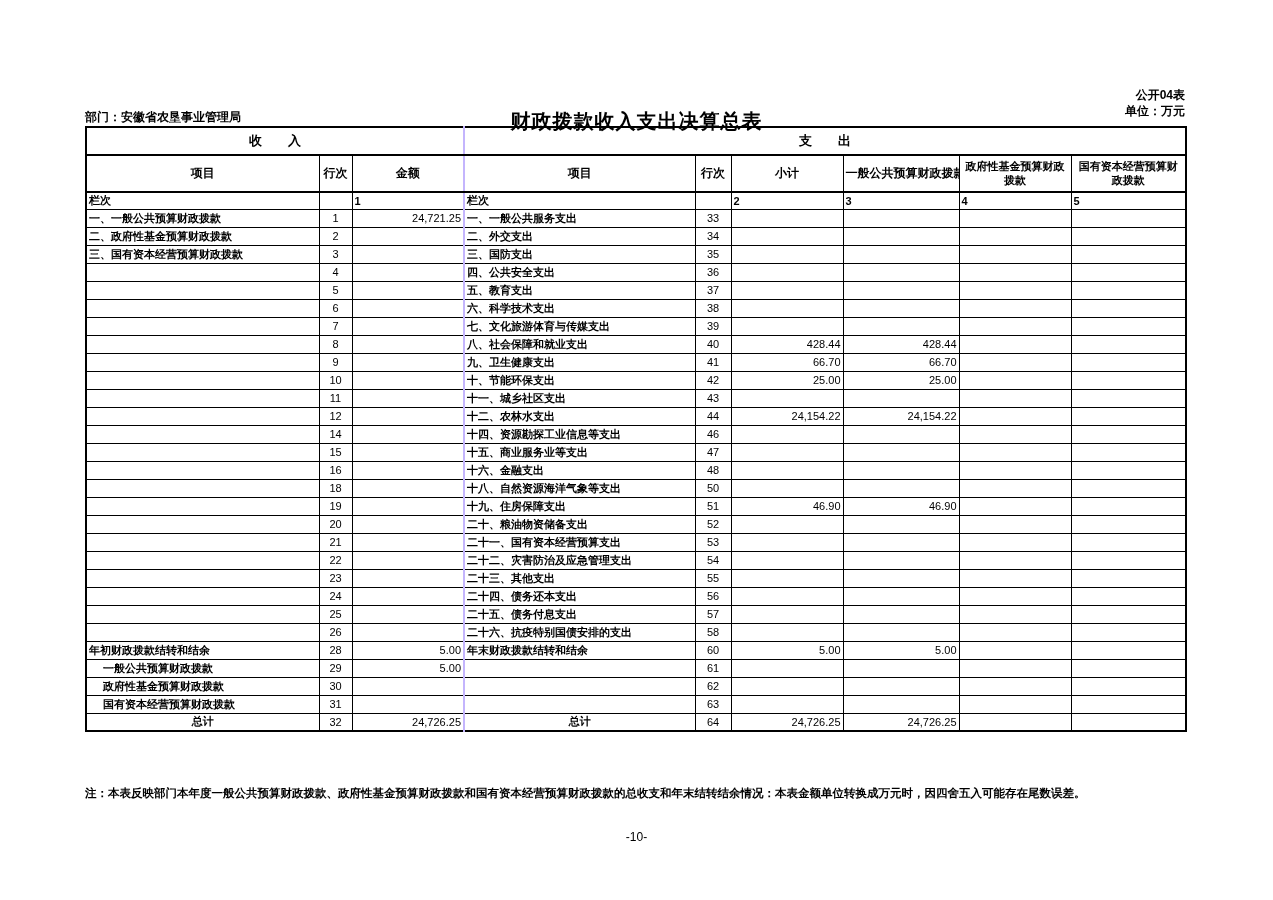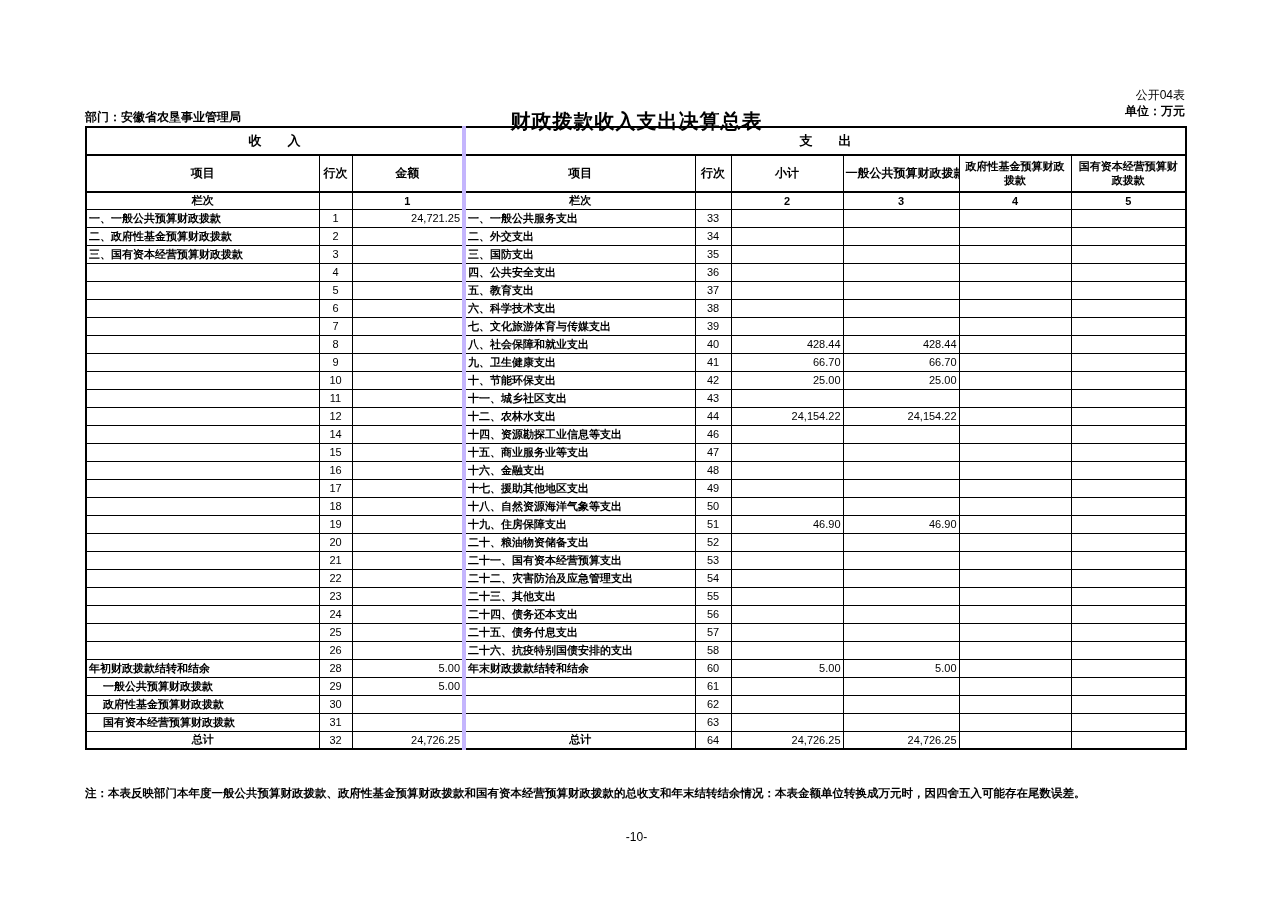--- a/index.html
+++ b/index.html
@@ -2,41 +2,41 @@
 <html><head>
 <meta charset="utf-8">
 <style>
   html,body{margin:0;padding:0;}
   body{
     width:1273px;height:900px;position:relative;background:#fff;color:#000;
     font-family:"Liberation Sans", sans-serif;
   }
   .title{position:absolute;top:60px;left:0;width:100%;text-align:center;
     font-size:20px;font-weight:bold;letter-spacing:1px;margin-top:48px;}
-  .table-code{position:absolute;top:87px;right:88px;font-size:12px;font-weight:normal;}
+  .table-code{position:absolute;top:87px;right:88px;font-size:12px;font-weight:bold;}
   .unit{position:absolute;top:103px;right:88px;font-size:12px;font-weight:bold;}
   .department{position:absolute;top:109px;left:85px;font-size:12px;font-weight:bold;}
   table{position:absolute;top:126px;left:85px;width:1100px;border-collapse:collapse;
     table-layout:fixed;border:2px solid #000;}
   td{border:1px solid #000;font-size:11px;padding:0 2px;overflow:hidden;
     white-space:nowrap;vertical-align:middle;}
   .hrow1{height:28px;}
   .hrow1 td{font-size:13px;font-weight:bold;text-align:center;border-bottom:2px solid #000;}
   .hrow2{height:37px;}
   .hrow2 td{font-weight:bold;text-align:center;font-size:12px;border-bottom:2px solid #000;}
   .hrow2 td.wrap{white-space:normal;line-height:1.25;font-size:11px;}
   .lanci{height:17px;}
-  .lanci td{text-align:center;font-weight:bold;}
+  .lanci td{font-weight:bold;}
   tbody tr{height:18px;}
   .item{text-align:left;font-weight:bold;}
   .item.indent{padding-left:16px;}
   .item.center{text-align:center;}
   .line{text-align:center;font-weight:normal;}
   .num{text-align:right;font-weight:normal;}
-  .sec-div{border-left:4px solid #c4b5fd;}
+  .sec-div{border-left:2px solid #c4b5fd;}
   .footnote{position:absolute;top:786px;left:85px;width:1105px;font-size:11.5px;
     font-weight:bold;}
   .page-number{position:absolute;top:830px;left:0;width:100%;text-align:center;
     font-size:12px;}
 </style>
 </head>
 <body>
 
 <div class="title">财政拨款收入支出决算总表</div>
 <div class="table-code">公开04表</div>
@@ -244,31 +244,20 @@
         <td class="num"></td>
         <td class="item sec-div">十六、金融支出</td>
         <td class="line">48</td>
         <td class="num"></td>
         <td class="num"></td>
         <td class="num"></td>
         <td class="num"></td>
       </tr>
       <tr>
         <td class="item"></td>
-        <td class="line">17</td>
-        <td class="num"></td>
-        <td class="item sec-div">十七、援助其他地区支出</td>
-        <td class="line">49</td>
-        <td class="num"></td>
-        <td class="num"></td>
-        <td class="num"></td>
-        <td class="num"></td>
-      </tr>
-      <tr>
-        <td class="item"></td>
         <td class="line">18</td>
         <td class="num"></td>
         <td class="item sec-div">十八、自然资源海洋气象等支出</td>
         <td class="line">50</td>
         <td class="num"></td>
         <td class="num"></td>
         <td class="num"></td>
         <td class="num"></td>
       </tr>
       <tr>

